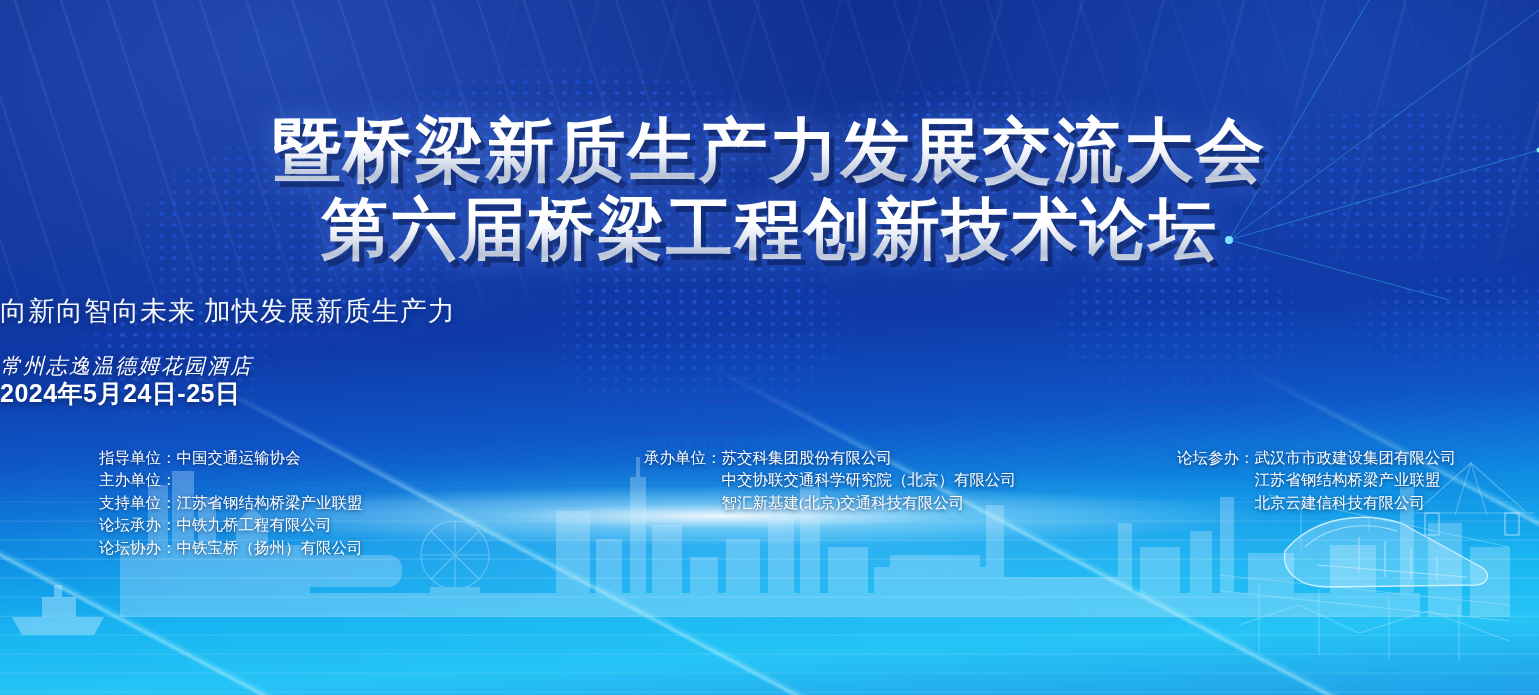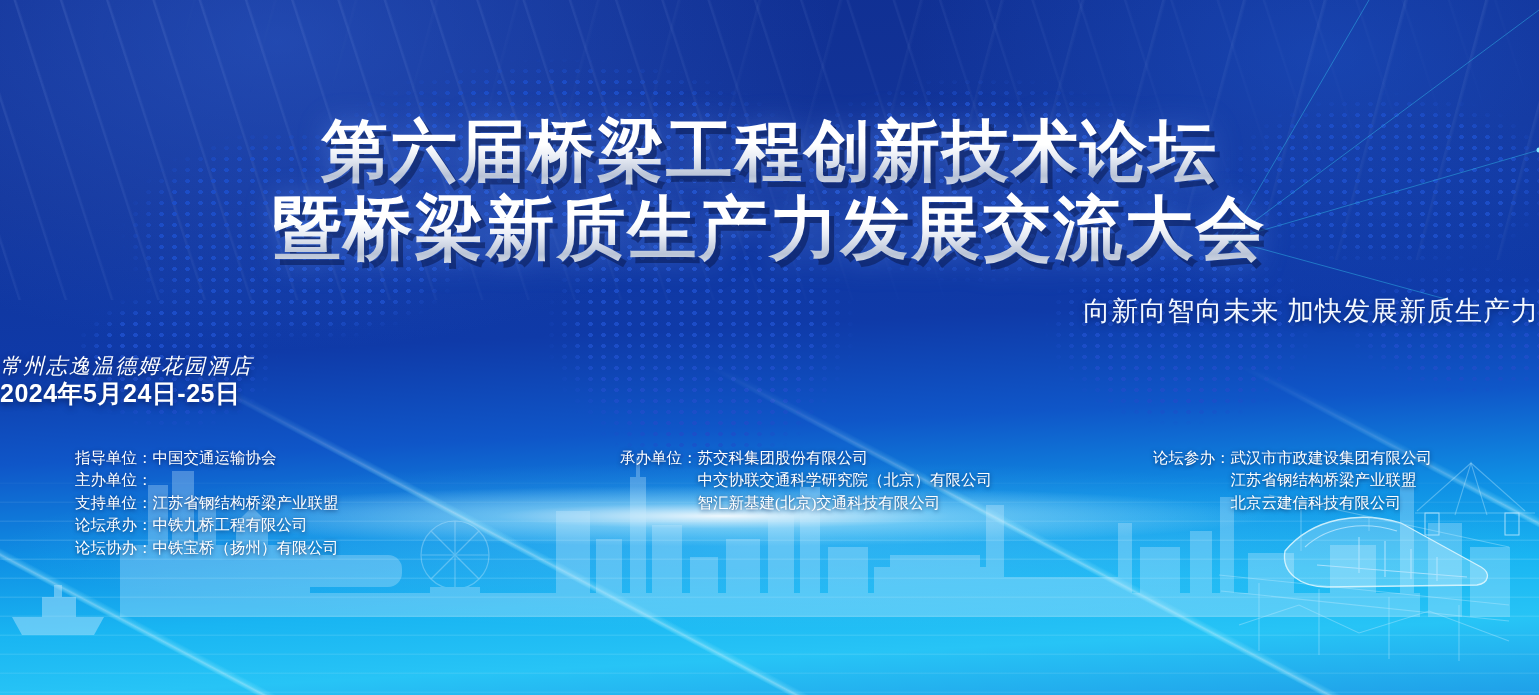--- a/index.html
+++ b/index.html
@@ -144,21 +144,21 @@
     -webkit-background-clip:text;
             background-clip:text;
     -webkit-text-fill-color:transparent;
     filter:drop-shadow(5px 6px 0 rgba(10,25,80,.55)) drop-shadow(0 0 14px rgba(120,170,255,.35));
     white-space:nowrap;
   }
   .title-line.l2{font-size:69px;}
 
   .slogan{
     position:absolute;left:0;top:293px;width:100%;
-    text-align:right;
+    text-align:left;
     font-family:"Liberation Serif",serif;
     font-size:27px;
     letter-spacing:1px;
     color:#f3f8ff;
     text-shadow:0 2px 6px rgba(5,20,70,.65);
     white-space:nowrap;
   }
 
   .venue{
     position:absolute;left:0;top:352px;width:100%;
@@ -189,21 +189,21 @@
     line-height:22.4px;
     color:#ffffff;
     text-shadow:0 1px 4px rgba(5,20,70,.75);
     white-space:nowrap;
   }
   .org-col.c1{left:75px;}
   .org-col.c2{left:620px;}
   .org-col.c3{left:1153px;}
 
   .org-row{display:flex;}
-  .org-label{display:inline-block;}
+  .org-label{display:inline-block;margin-left:24px;}
   .org-label.blank{visibility:hidden;}
   .org-value{display:inline-block;}
 </style>
 </head>
 <body>
 
 <div id="banner">
 
   <div class="layer rays"></div>
   <div class="layer rays2"></div>
@@ -293,22 +293,22 @@
     <line x1="228" y1="102" x2="228" y2="126"></line>
 
     <line class="faint" x1="60" y1="40" x2="300" y2="92"></line>
     <line class="faint" x1="92" y1="48" x2="92" y2="96"></line>
     <line class="faint" x1="160" y1="62" x2="160" y2="76"></line>
   </svg>
 
   <div id="content">
 
     <div class="title-block">
+      <div class="title-line l2">暨桥梁新质生产力发展交流大会</div>
       <div class="title-line l1">第六届桥梁工程创新技术论坛</div>
-      <div class="title-line l2">暨桥梁新质生产力发展交流大会</div>
     </div>
 
     <div class="slogan">向新向智向未来 加快发展新质生产力</div>
 
     <div class="venue">
       <div class="v1">常州志逸温德姆花园酒店</div>
       <div class="v2">2024年5月24日-25日</div>
     </div>
 
     <div class="orgs">

